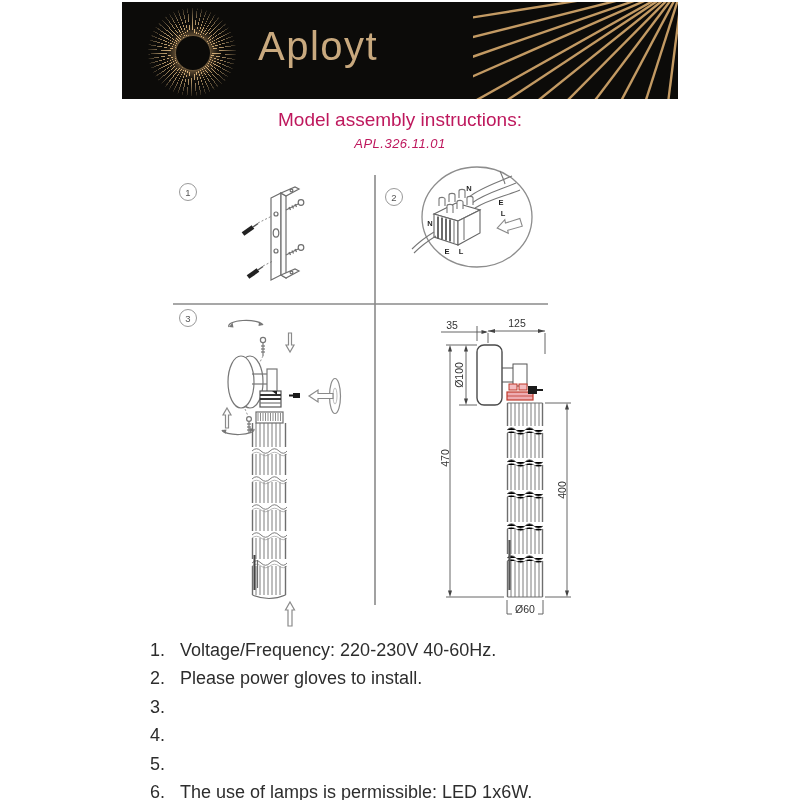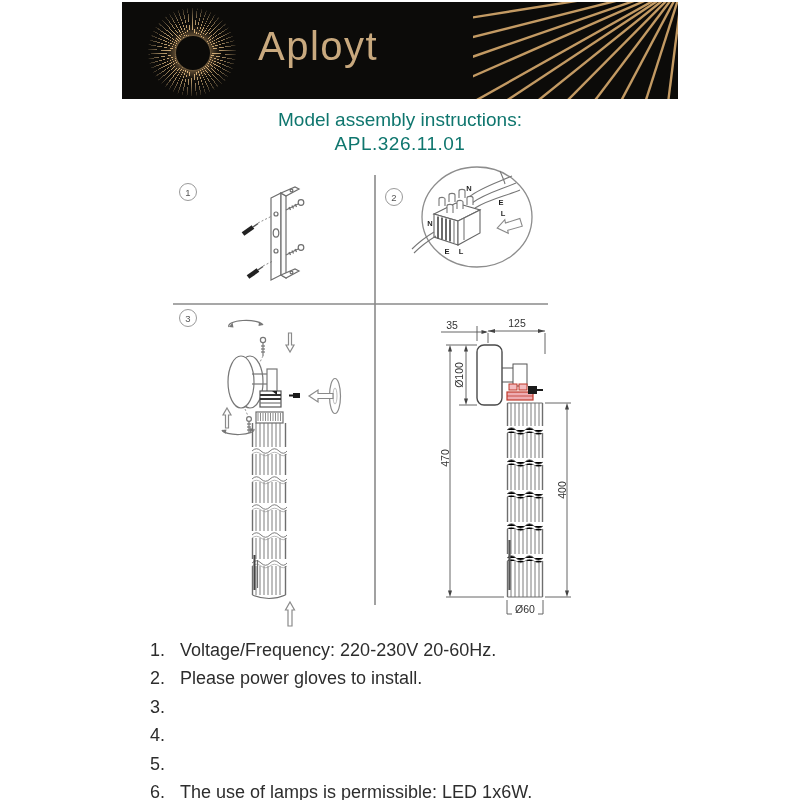--- a/index.html
+++ b/index.html
@@ -12,23 +12,23 @@
      background:repeating-conic-gradient(#d9b57f 0deg 1.3deg, rgba(0,0,0,0) 1.3deg 6.2deg);}
   .logo-fade{position:absolute;inset:-1px;border-radius:50%;
      background:radial-gradient(circle, rgba(12,11,9,0) 0 30%, rgba(12,11,9,0.25) 48%, #0c0b09 74%);}
   .logo-core{position:absolute;left:27px;top:27px;width:34px;height:34px;border-radius:50%;
      background:#0b0a08;border:1px solid rgba(222,180,120,0.45);
      box-shadow:0 0 10px 3px rgba(216,170,110,0.55);}
   .brand{position:absolute;left:136px;top:22px;font-size:40px;font-weight:400;
      color:#c9a97e;letter-spacing:1.5px;}
   .corner-rays{position:absolute;right:0;top:0;}
   
-  .title-block{position:absolute;left:0;top:108px;width:100%;text-align:center;color:#0f766e;}
+  .title-block{position:absolute;left:0;top:108px;width:100%;text-align:center;color:#be185d;}
   .title-line{font-size:19px;line-height:24px;}
-  .model-code{font-size:19px;line-height:24px;letter-spacing:0.5px;}
+  .model-code{font-size:13px;line-height:24px;letter-spacing:0.5px;font-style:italic;}
   
   .diagram{position:absolute;left:0;top:165px;}
   .diagram text{font-family:"Liberation Sans",sans-serif;}
   .dimtxt{font-family:"DejaVu Serif",serif;font-size:10.5px;fill:#333;}
   .stepnum{font-size:9.5px;fill:#555;}
   .wlabel{font-size:7.5px;font-weight:bold;fill:#1f1f1f;}
   
   .instructions{position:absolute;left:150px;top:636px;width:600px;margin:0;padding:0;list-style:none;
      color:#2d2d2d;font-size:18px;}
   .instructions li{display:flex;line-height:28.4px;}
@@ -350,21 +350,21 @@
         <line x1="507" y1="614" x2="512" y2="614"></line>
         <line x1="538" y1="614" x2="543" y2="614"></line>
         <text class="dimtxt" x="525" y="613" text-anchor="middle" stroke="none">Ø60</text>
       </g>
     </g>
   </svg>
 
   <ol class="instructions">
     <li>
       <span class="num">1.</span>
-      <span class="txt">Voltage/Frequency: 220-230V 20-60Hz.</span>
+      <span class="txt">Voltage/Frequency: 220-230V 40-60Hz.</span>
     </li>
     <li>
       <span class="num">2.</span>
       <span class="txt">Please power gloves to install.</span>
     </li>
     <li>
       <span class="num">3.</span>
     </li>
     <li>
       <span class="num">4.</span>

